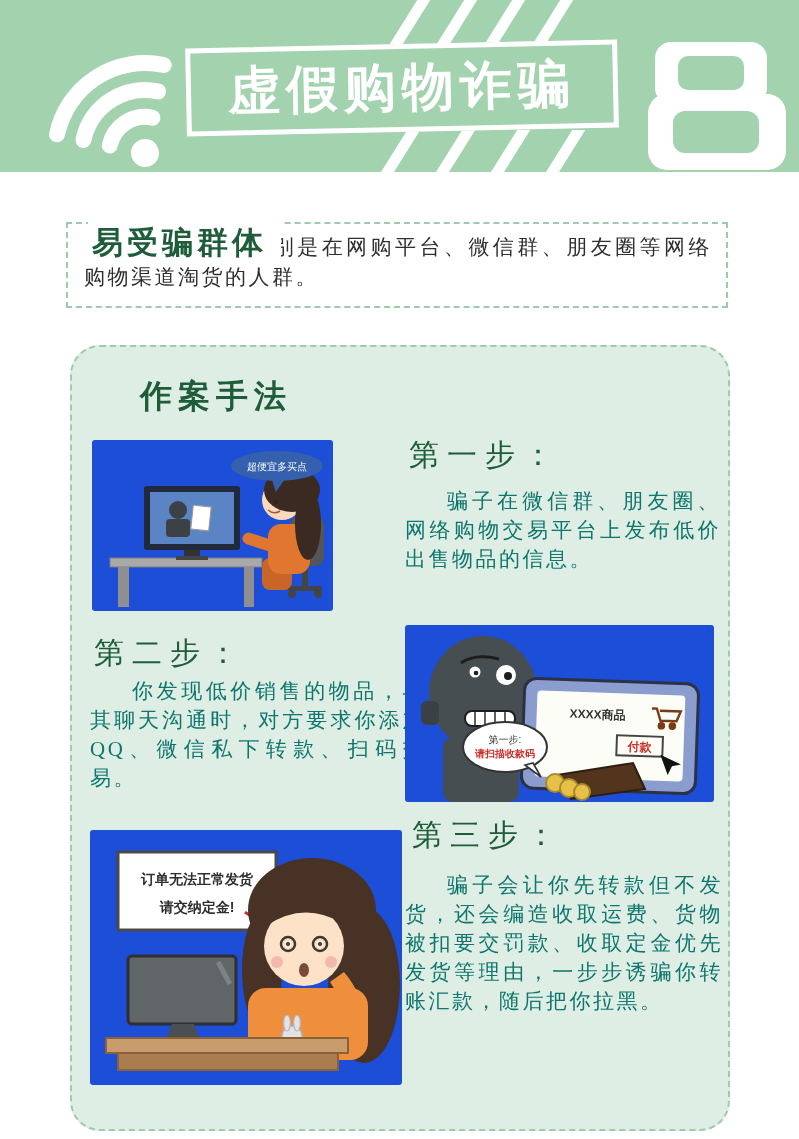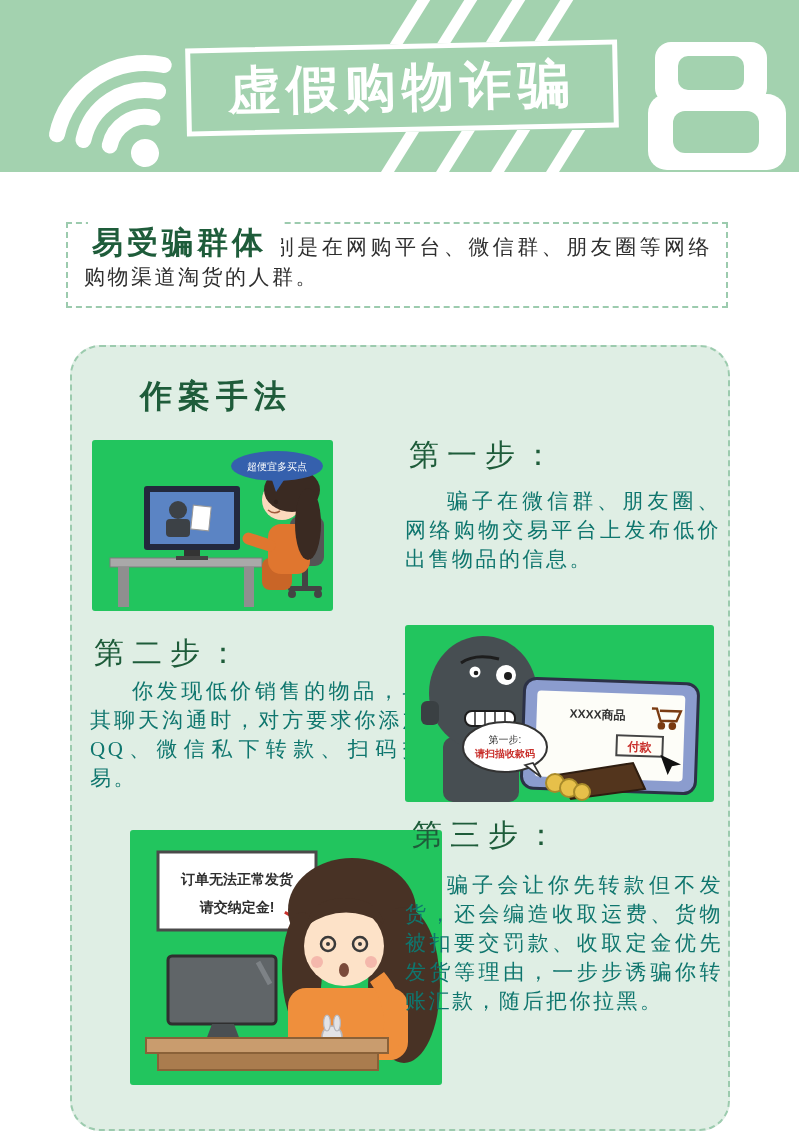--- a/index.html
+++ b/index.html
@@ -29,33 +29,33 @@
                 color:#2f2f2f;letter-spacing:2.5px;text-indent:2em;text-align:justify;}
 
   
   .methods-box{position:absolute;left:70px;top:345px;width:660px;height:786px;
                background:#dfeee4;border:2px dashed #9ccbae;border-radius:30px;box-sizing:border-box;}
   .m-title{position:absolute;left:25px;top:28px;font-size:32px;font-weight:900;color:#1e5c3a;
            letter-spacing:6px;margin-left:43px;}
   .step-label{position:absolute;font-size:30px;font-weight:400;color:#1e5c3a;letter-spacing:8px;white-space:nowrap;}
   .step-text{position:absolute;font-size:21px;line-height:29px;color:#0f766e;letter-spacing:2.5px;
              text-indent:2em;text-align:justify;font-family:Liberation Serif, serif;}
-  .card{position:absolute;background:#22c55e;border-radius:3px;}
+  .card{position:absolute;background:#1d4ed8;border-radius:3px;}
 
   .s1-label{left:337px;top:88px;}
   .s1-text{left:333px;top:140px;width:316px;}
   .card1{left:20px;top:93px;width:241px;height:171px;}
 
   .s2-label{left:22px;top:286px;}
   .s2-text{left:18px;top:330px;width:336px;}
   .card2{left:333px;top:278px;width:309px;height:177px;}
 
   .s3-label{left:340px;top:468px;}
   .s3-text{left:333px;top:524px;width:318px;}
-  .card3{left:18px;top:483px;width:312px;height:255px;margin-left:40px;}
+  .card3{left:18px;top:483px;width:312px;height:255px;}
 </style>
 </head>
 <body>
 
 <div class="page">
 
   <div class="hdr">
     <div class="slash t" style="left:406px"></div>
     <div class="slash t" style="left:453px"></div>
     <div class="slash t" style="left:501px"></div>

